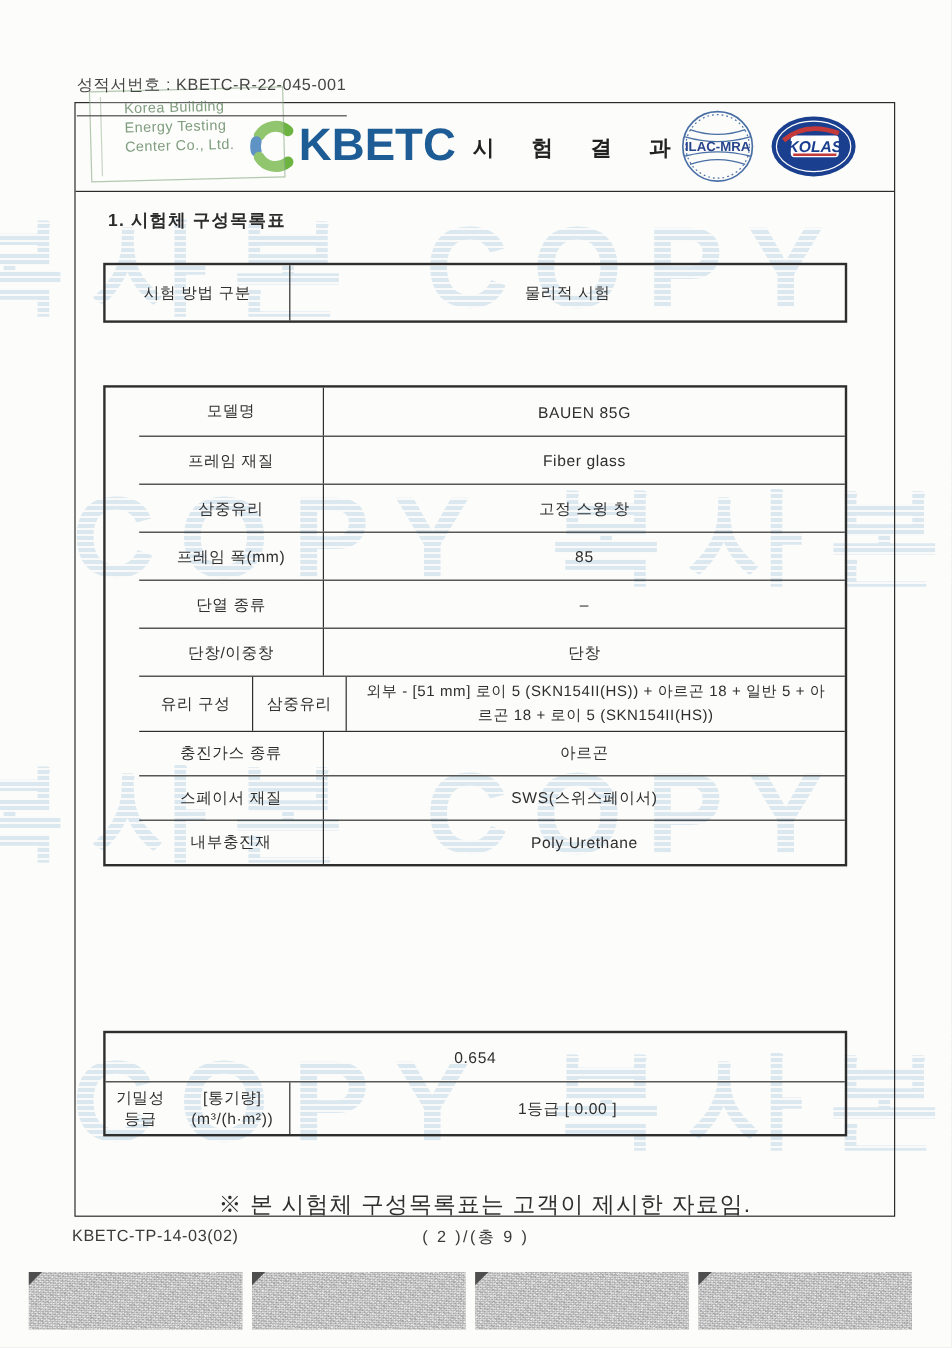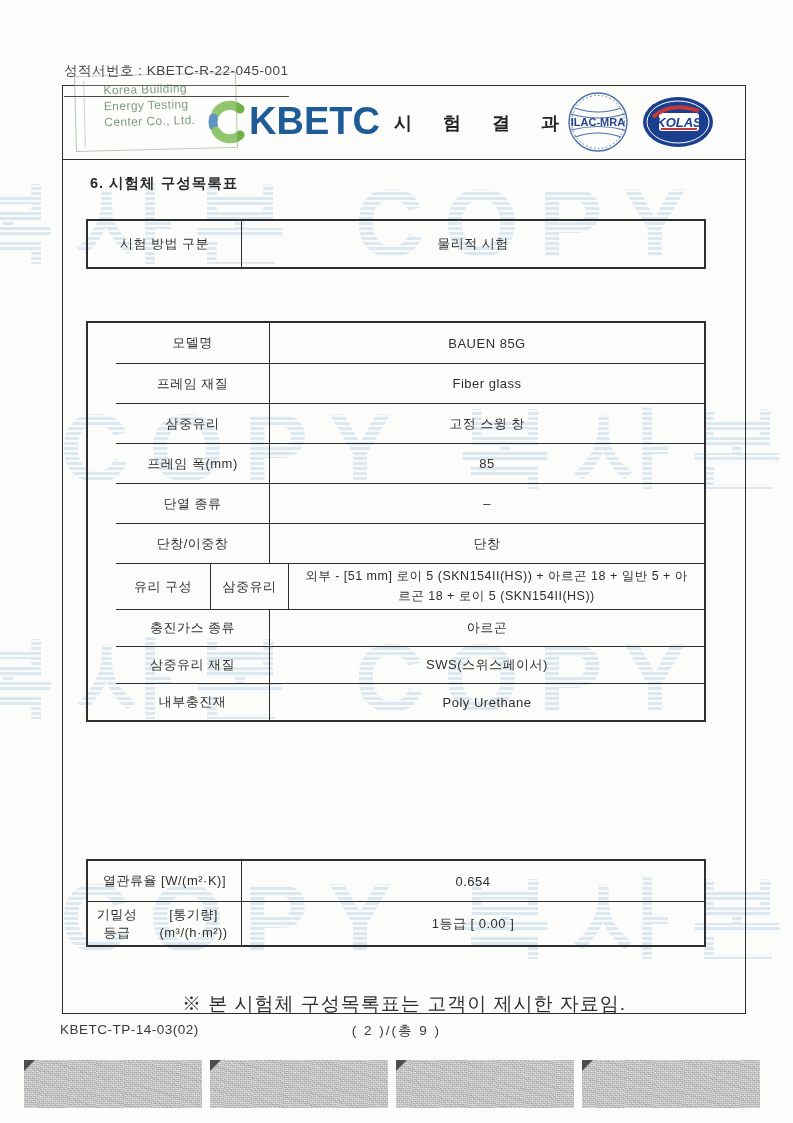--- a/index.html
+++ b/index.html
@@ -146,21 +146,21 @@
           <ellipse cx="37" cy="27" rx="35" ry="25" fill="#1b3f8f"></ellipse>
           <ellipse cx="37" cy="27" rx="31" ry="21" fill="none" stroke="#ffffff" stroke-width="1"></ellipse>
           <rect x="18" y="18" width="40" height="18" rx="3" fill="#ffffff"></rect>
           <path d="M12 22 Q30 6 58 16" fill="none" stroke="#c43a3a" stroke-width="4"></path>
           <text x="38" y="32" text-anchor="middle" font-size="13" font-weight="bold" font-style="italic" fill="#1b3f8f" font-family="Liberation Sans, sans-serif">KOLAS</text>
           <path d="M20 34 L56 34" stroke="#c43a3a" stroke-width="2"></path>
         </svg>
       </div>
     </div>
 
-    <div class="section-title">6. 시험체 구성목록표</div>
+    <div class="section-title">1. 시험체 구성목록표</div>
 
     <div class="tbl tbl-method">
       <div class="trow">
         <div class="tcell tlabel">시험 방법 구분</div>
         <div class="tcell tvalue">물리적 시험</div>
       </div>
     </div>
 
     <div class="tbl tbl-spec">
       <div class="trow r40">
@@ -190,32 +190,31 @@
       <div class="trow r46">
         <div class="tcell sub1">유리 구성</div>
         <div class="tcell sub2">삼중유리</div>
         <div class="tcell tvalue glass-val">외부 - [51 mm] 로이 5 (SKN154II(HS)) + 아르곤 18 + 일반 5 + 아르곤 18 + 로이 5 (SKN154II(HS))</div>
       </div>
       <div class="trow r37">
         <div class="tcell tlabel">충진가스 종류</div>
         <div class="tcell tvalue">아르곤</div>
       </div>
       <div class="trow r37">
-        <div class="tcell tlabel">삼중유리 재질</div>
+        <div class="tcell tlabel">스페이서 재질</div>
         <div class="tcell tvalue">SWS(스위스페이서)</div>
       </div>
       <div class="trow r37">
         <div class="tcell tlabel">내부충진재</div>
         <div class="tcell tvalue">Poly Urethane</div>
       </div>
     </div>
 
     <div class="tbl tbl-result">
       <div class="trow rr1">
-        <div class="tcell tlabel">열관류율 [W/(m²·K)]</div>
         <div class="tcell tvalue">0.654</div>
       </div>
       <div class="trow rr2">
         <div class="tcell tlabel two-line">
           <span>기밀성 등급</span>
           <span>[통기량](m³/(h·m²))</span>
         </div>
         <div class="tcell tvalue">1등급 [ 0.00 ]</div>
       </div>
     </div>

